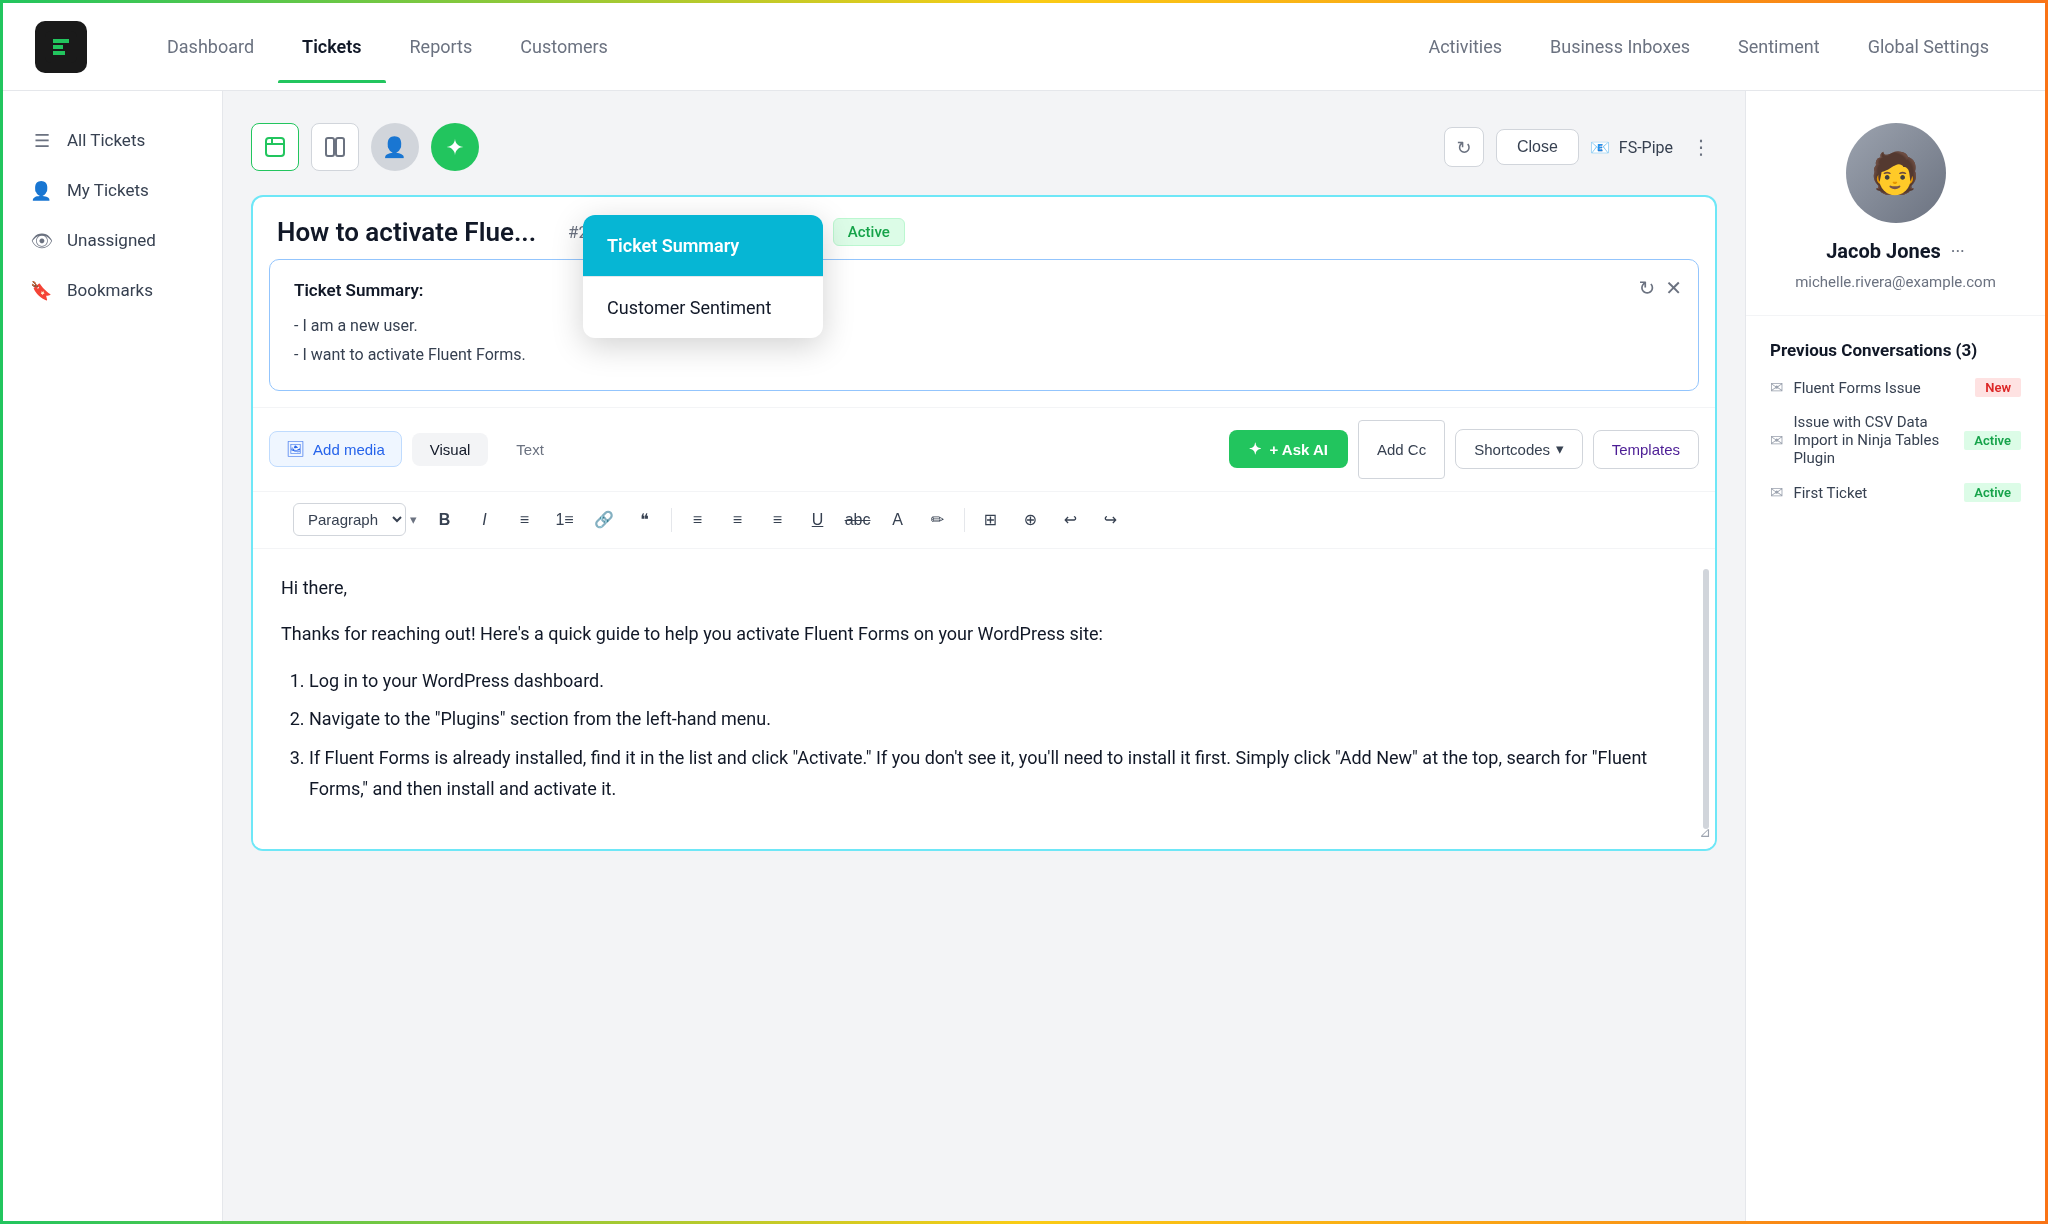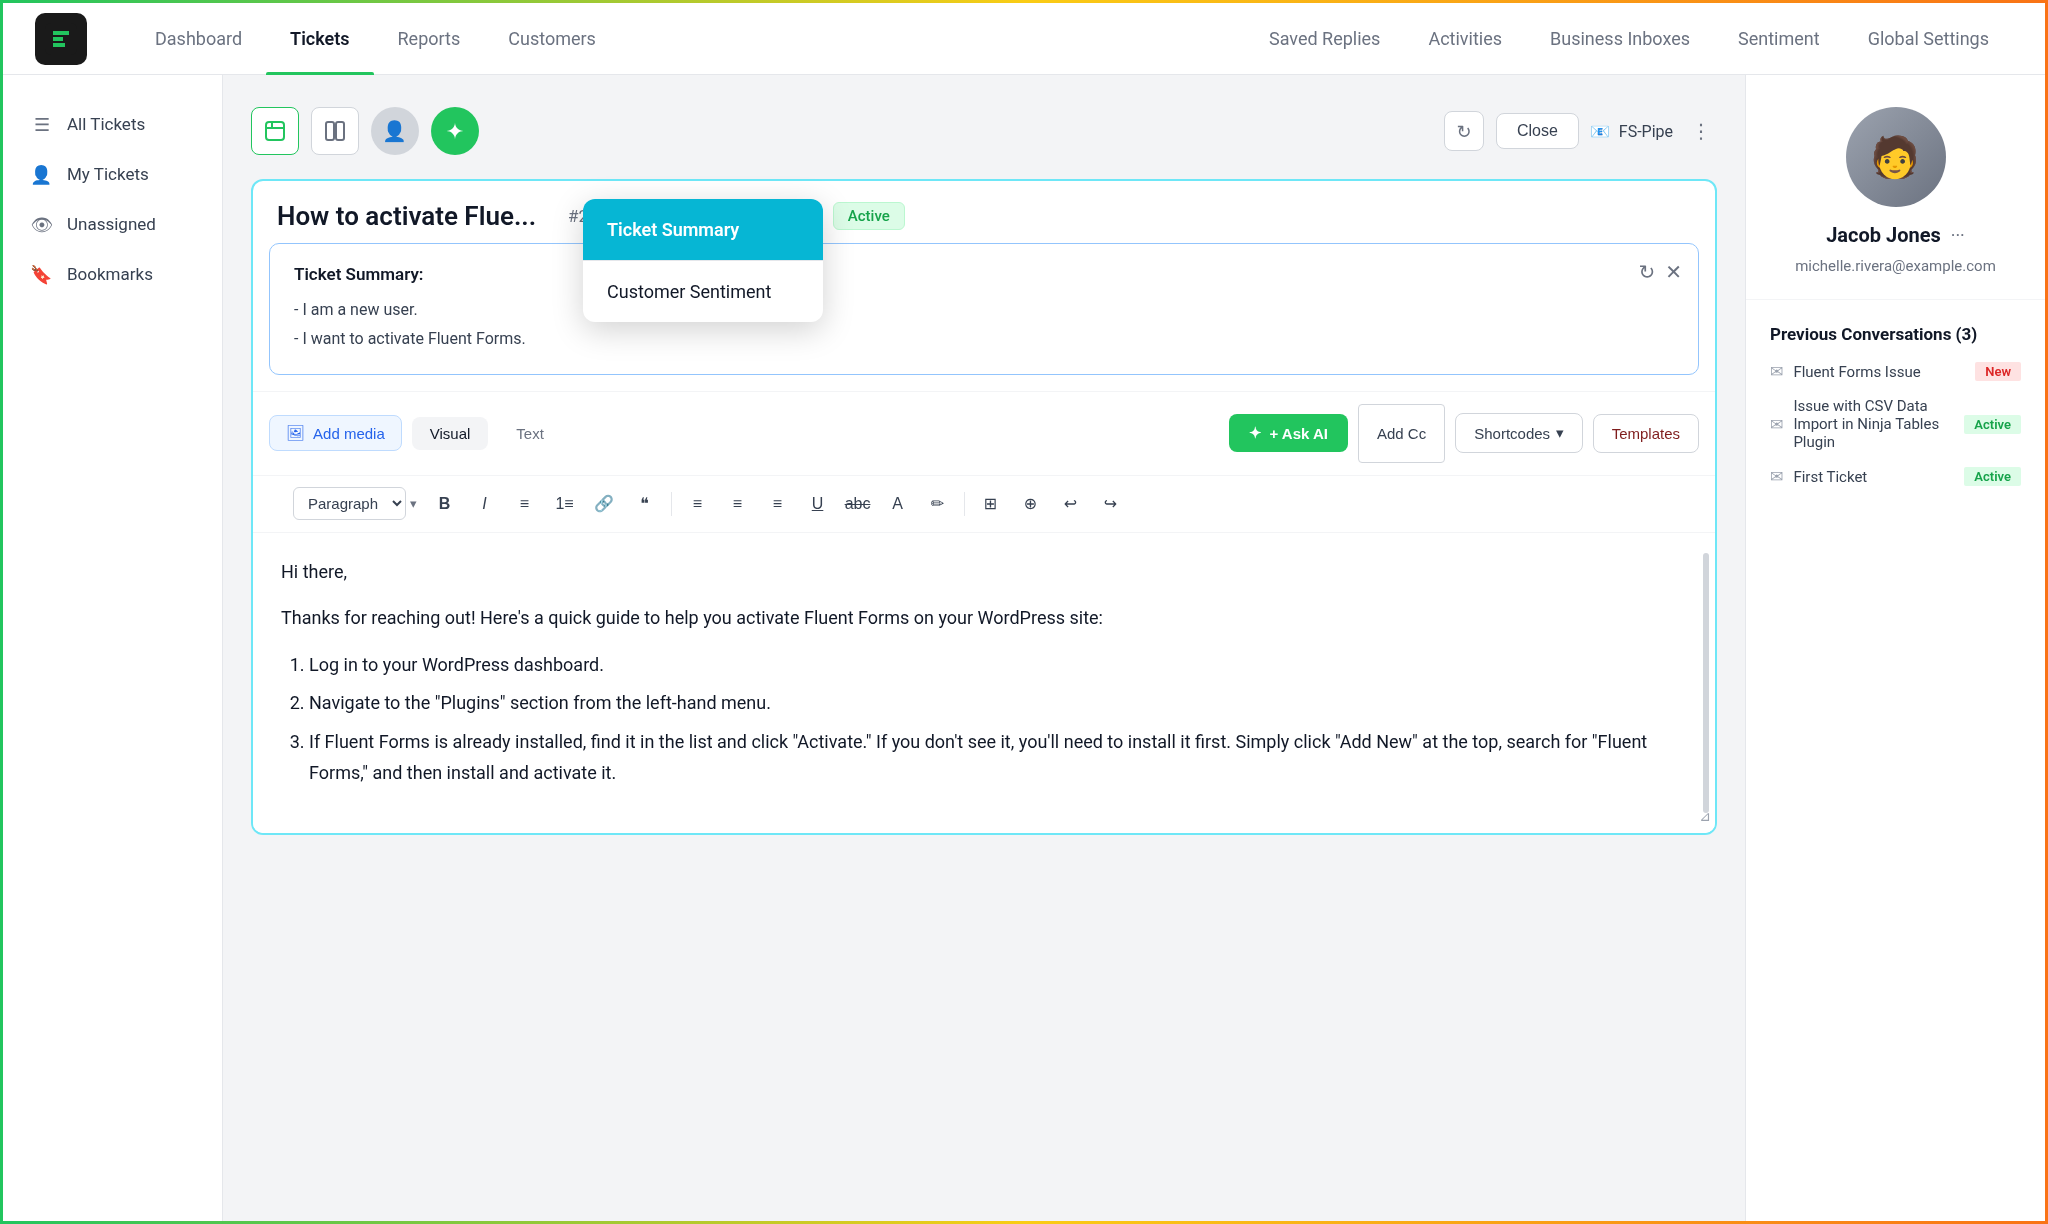--- a/index.html
+++ b/index.html
@@ -12,23 +12,23 @@
       border: 3px solid;
       border-image: linear-gradient(to right, #22c55e, #facc15, #f97316) 1;
     }
 
     
     .top-nav {
       background: #fff;
       display: flex;
       align-items: center;
       padding: 0 32px;
-      height: 72px;
+      height: 88px;
       border-bottom: 1px solid #e5e7eb;
-      gap: 4px;
+      gap: 16px;
     }
     .logo {
       width: 52px;
       height: 52px;
       background: #1a1a1a;
       border-radius: 10px;
       display: flex;
       align-items: center;
       justify-content: center;
       margin-right: 40px;
@@ -362,21 +362,21 @@
       color: #374151;
       cursor: pointer;
       font-weight: 500;
     }
     .templates-btn {
       padding: 10px 18px;
       background: #fff;
       border: 1.5px solid #d1d5db;
       border-radius: 8px;
       font-size: 15px;
-      color: #7f1d1d;
+      color: #4c1d95;
       cursor: pointer;
       font-weight: 500;
     }
 
     
     .format-toolbar {
       padding: 10px 16px;
       display: flex;
       align-items: center;
       gap: 4px;
@@ -580,21 +580,20 @@
       <path d="M8 8h16v4H8zM8 14h10v4H8zM8 20h12v4H8z" fill="#22c55e"></path>
     </svg>
   </div>
   <div class="nav-links">
     <div class="nav-link">Dashboard</div>
     <div class="nav-link active">Tickets</div>
     <div class="nav-link">Reports</div>
     <div class="nav-link">Customers</div>
   </div>
   <div class="nav-right">
-    <div class="nav-link">Saved Replies</div>
     <div class="nav-link">Activities</div>
     <div class="nav-link">Business Inboxes</div>
     <div class="nav-link">Sentiment</div>
     <div class="nav-link">Global Settings</div>
   </div>
 </nav>
 
 <div class="main-layout">
 
   <aside class="sidebar">

